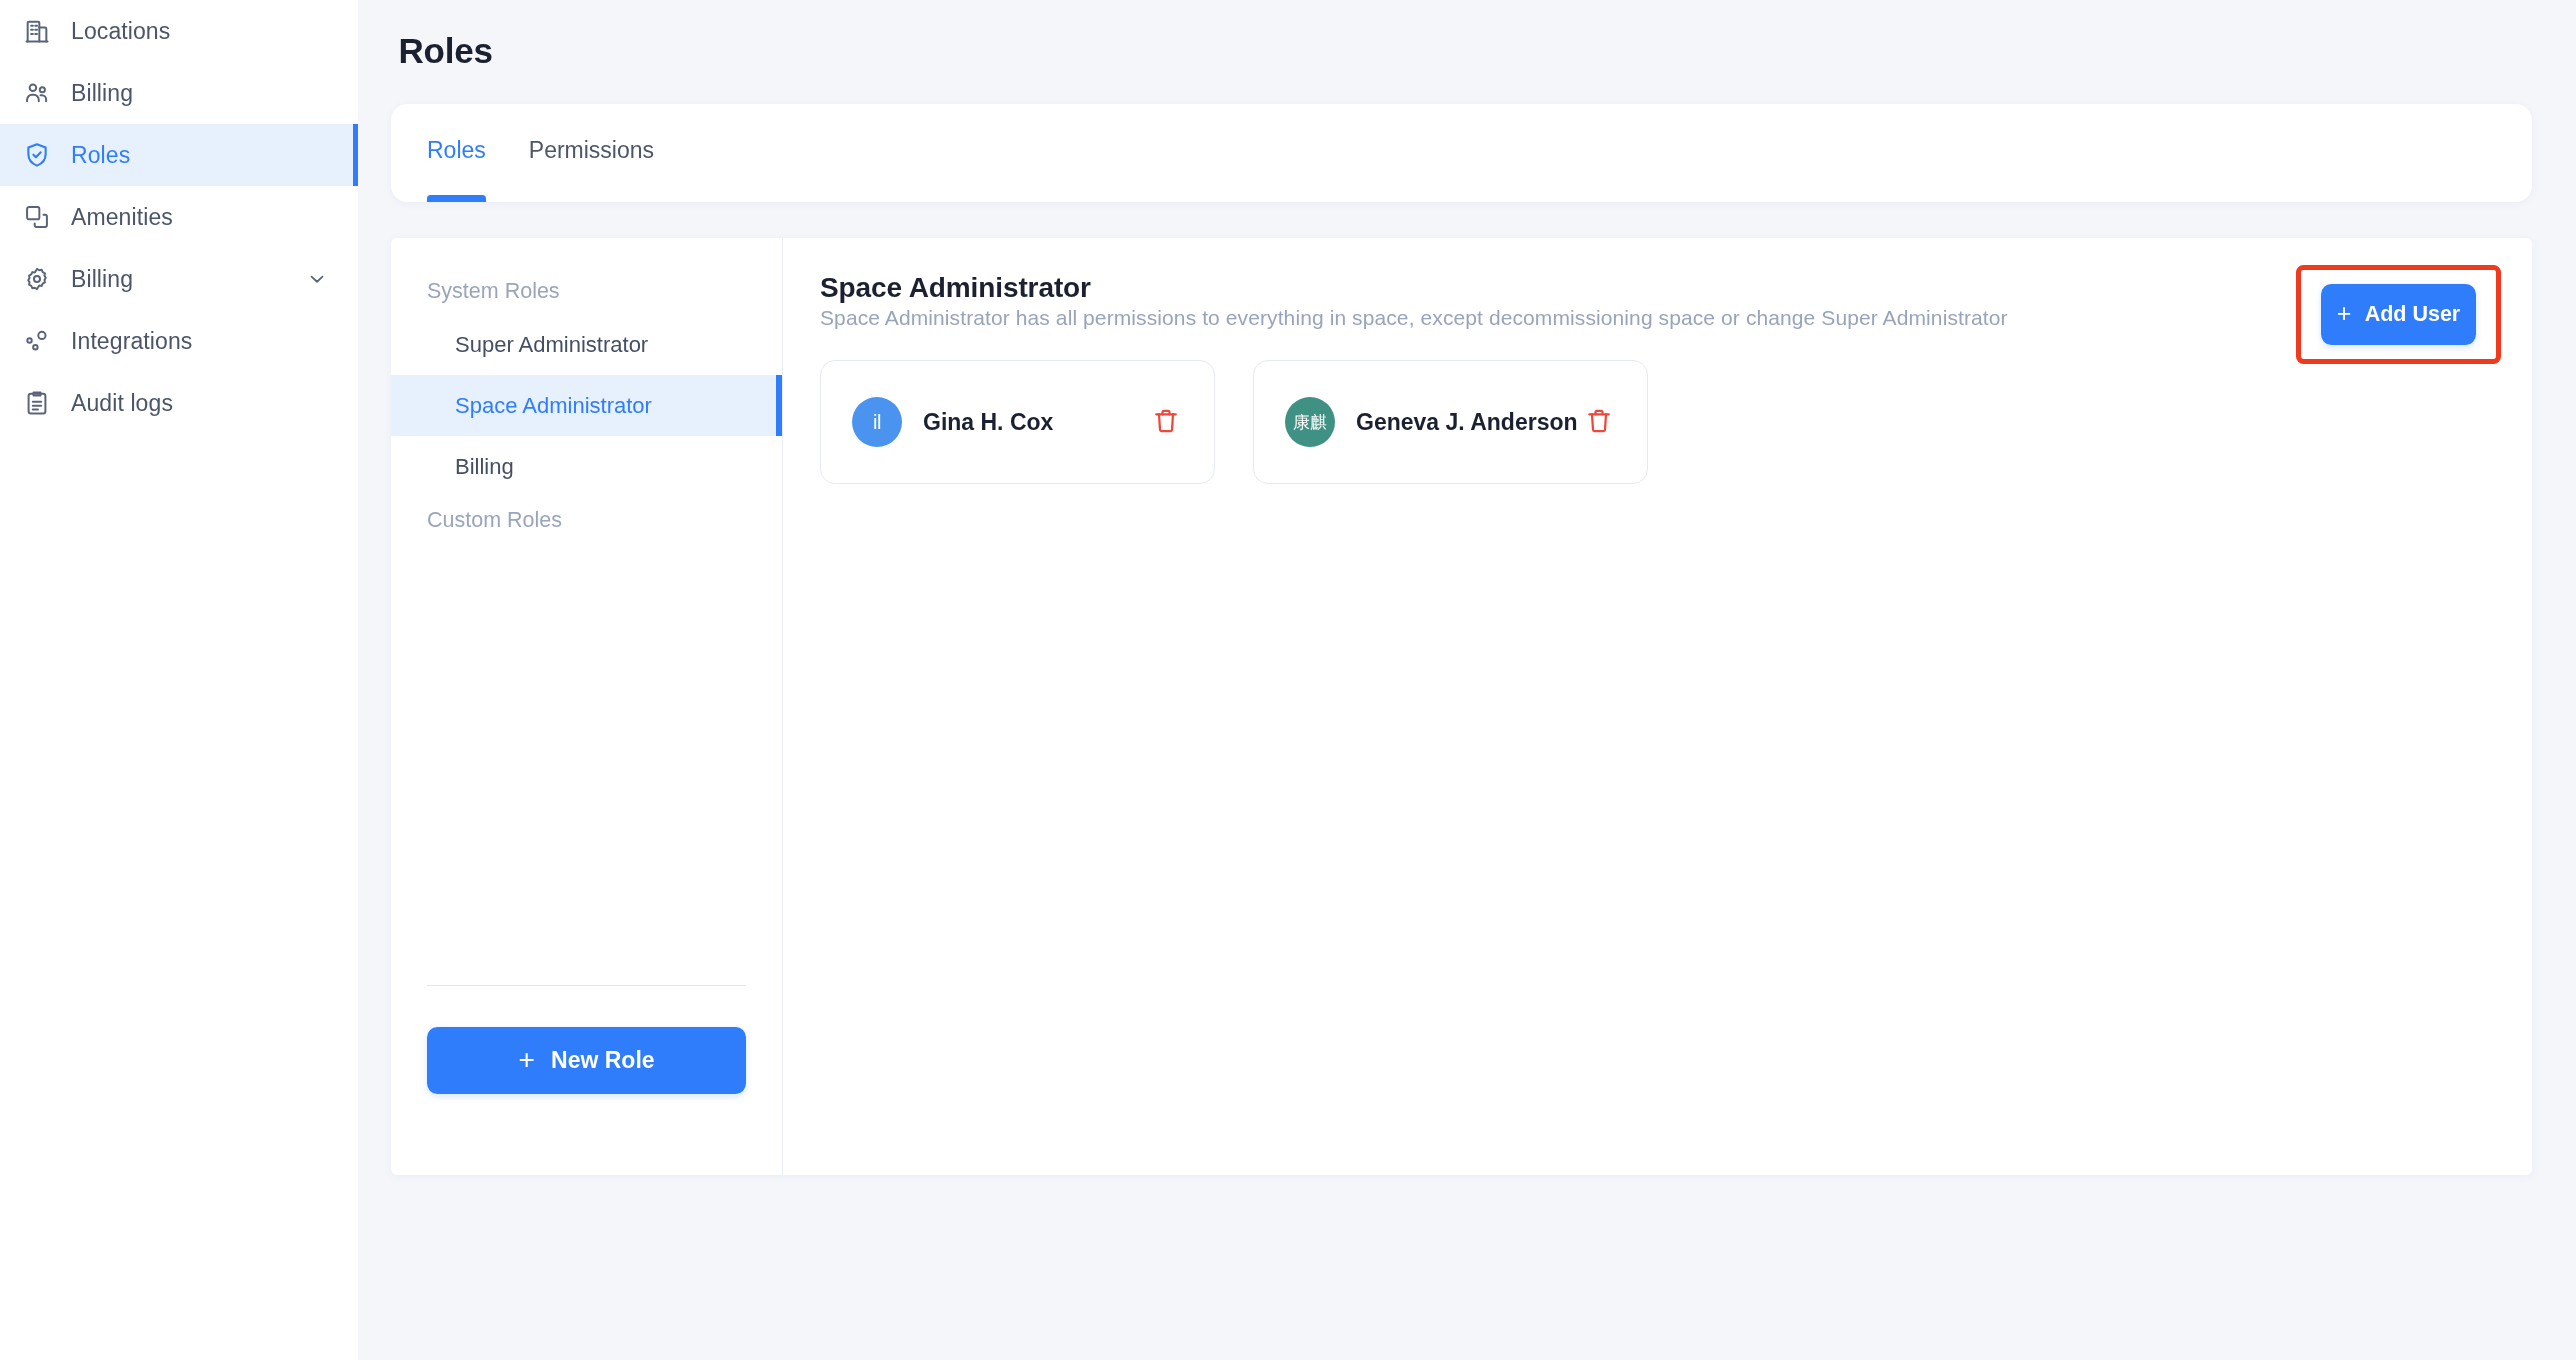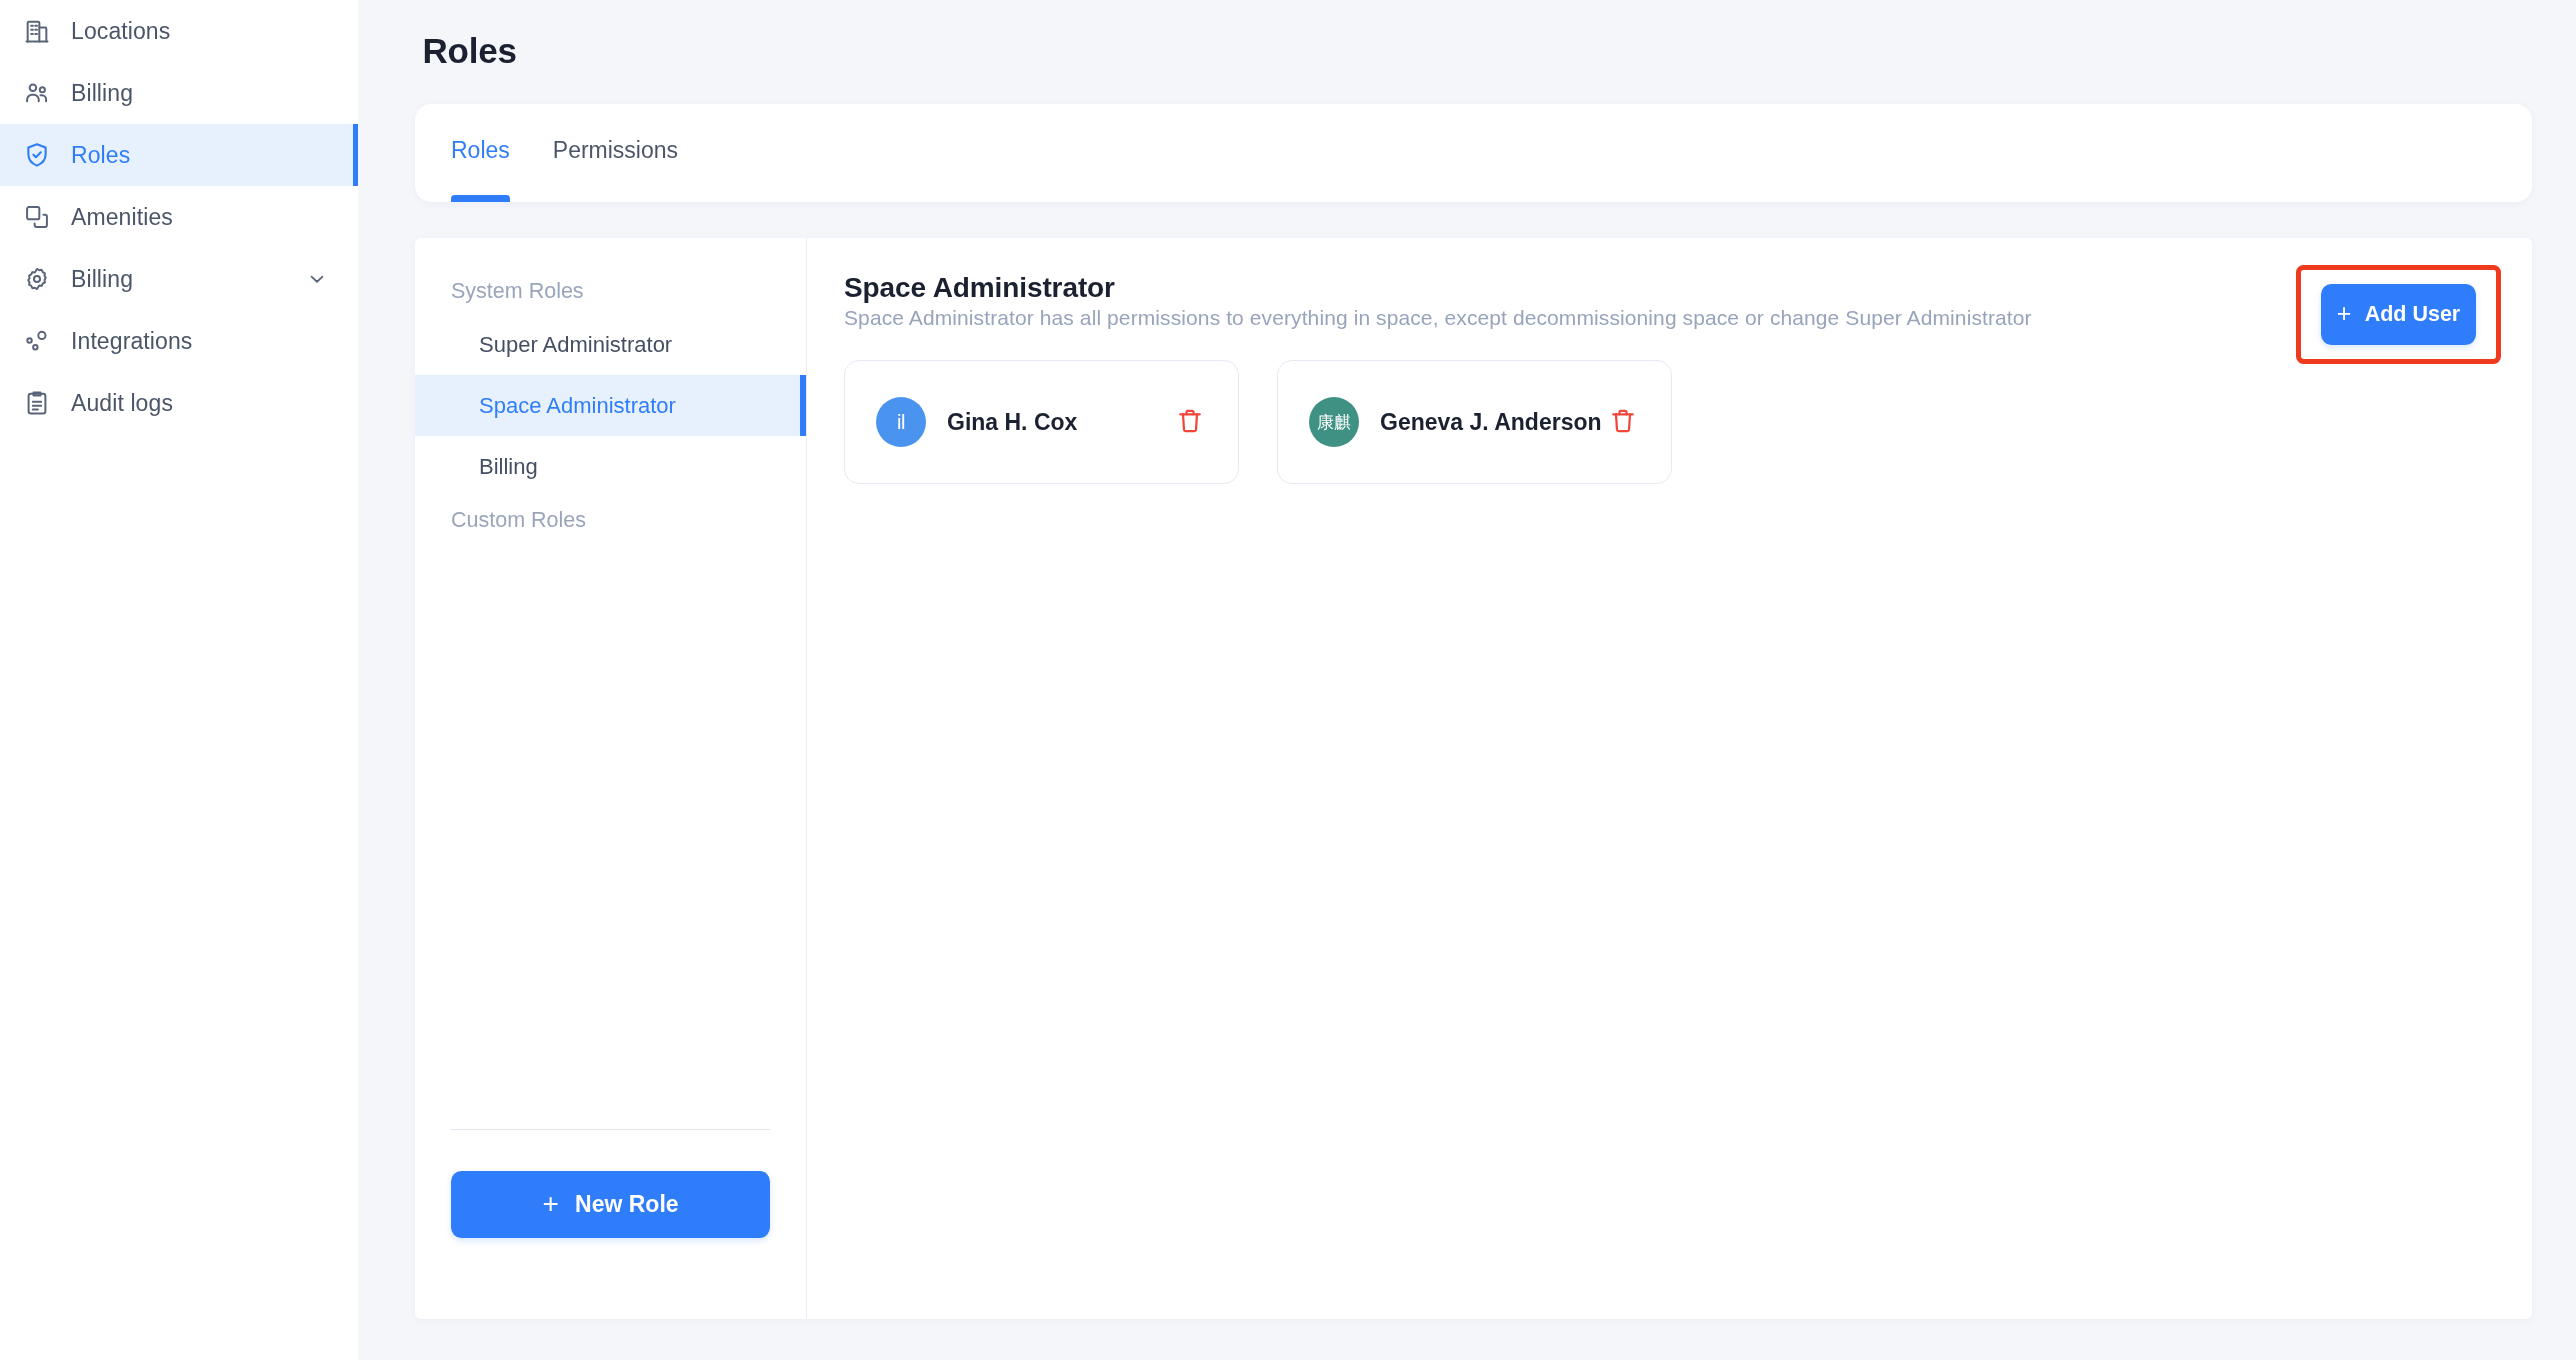--- a/index.html
+++ b/index.html
@@ -2,21 +2,21 @@
 <html style="font-size:12px"><head>
 <meta charset="utf-8">
 <style>
   * { box-sizing: border-box; margin: 0; padding: 0; }
   html, body {
     width: 2576px; height: 1361px;
     font-family: "Liberation Sans", sans-serif;
     background: #f4f6fa;
     overflow: hidden;
   }
-  .app { position: relative; width: 2576px; height: 1361px; display: flex; gap: 24px; }
+  .app { position: relative; width: 2576px; height: 1361px; display: flex; }
 
   
   .sidebar {
     width: 358px; height: 1361px;
     background: #ffffff;
     flex: 0 0 358px;
     padding-top: 0px;
     position: relative;
     z-index: 5;
   }
@@ -105,21 +105,21 @@
     height: 6.7px;
     background: #2f7dfb;
     border-radius: 3.7px 3.7px 0 0;
   }
 
   
   .content-card {
     margin-top: 36px;
     background: #fff;
     border-radius: 6px;
-    height: 1081px;
+    height: 937px;
     box-shadow: 0 1.5px 9px rgba(60,80,120,0.05);
     display: flex;
     overflow: hidden;
     position: relative;
   }
   .role-list {
     width: 392px;
     flex: 0 0 392px;
     border-right: 1.5px solid #e8ecf3;
     position: relative;

